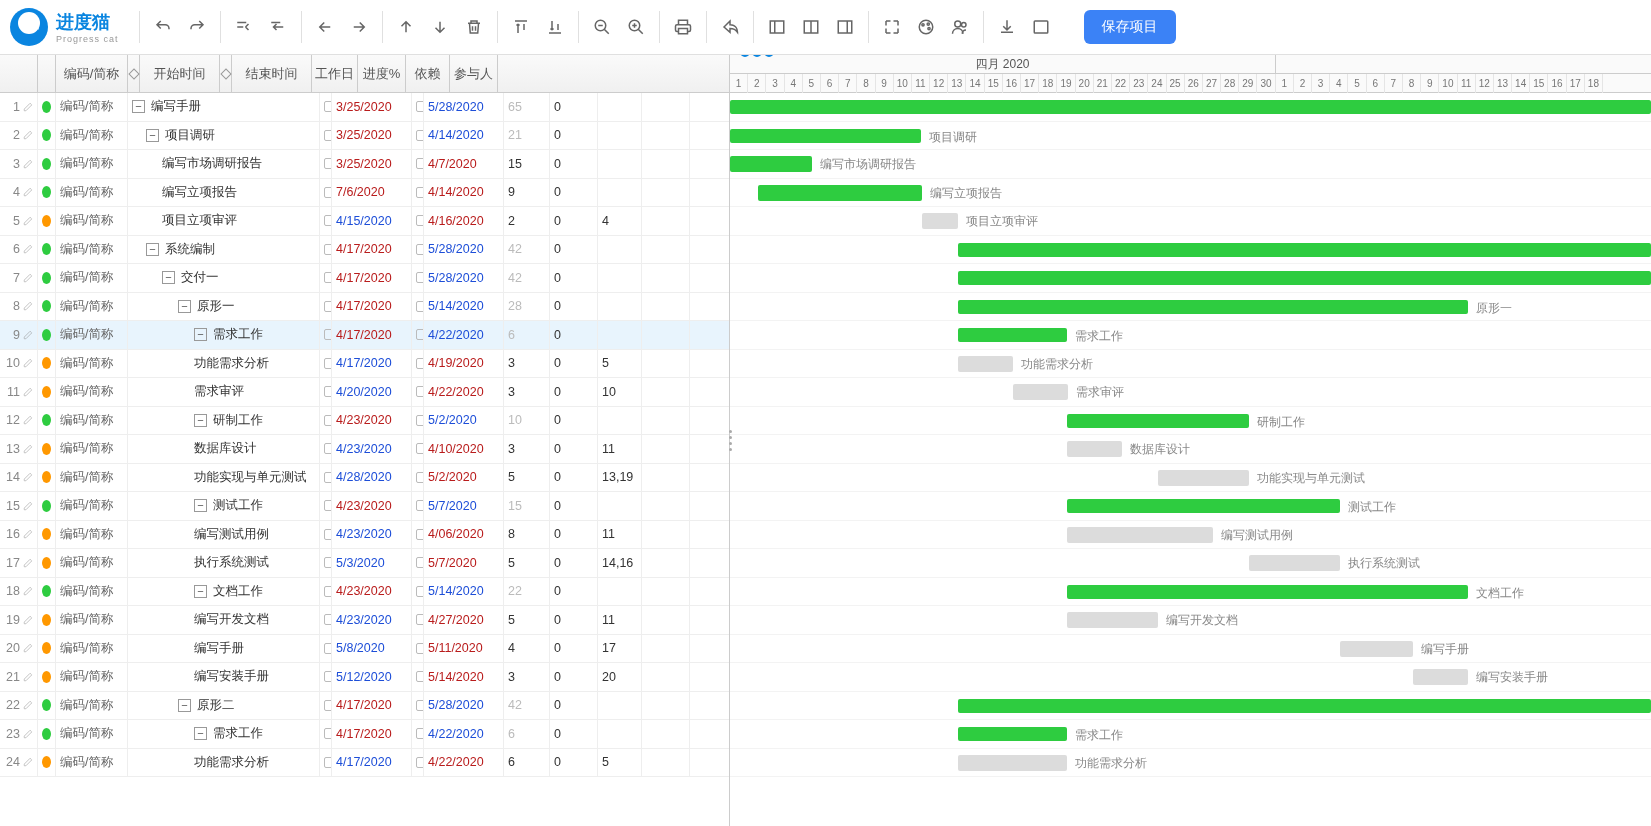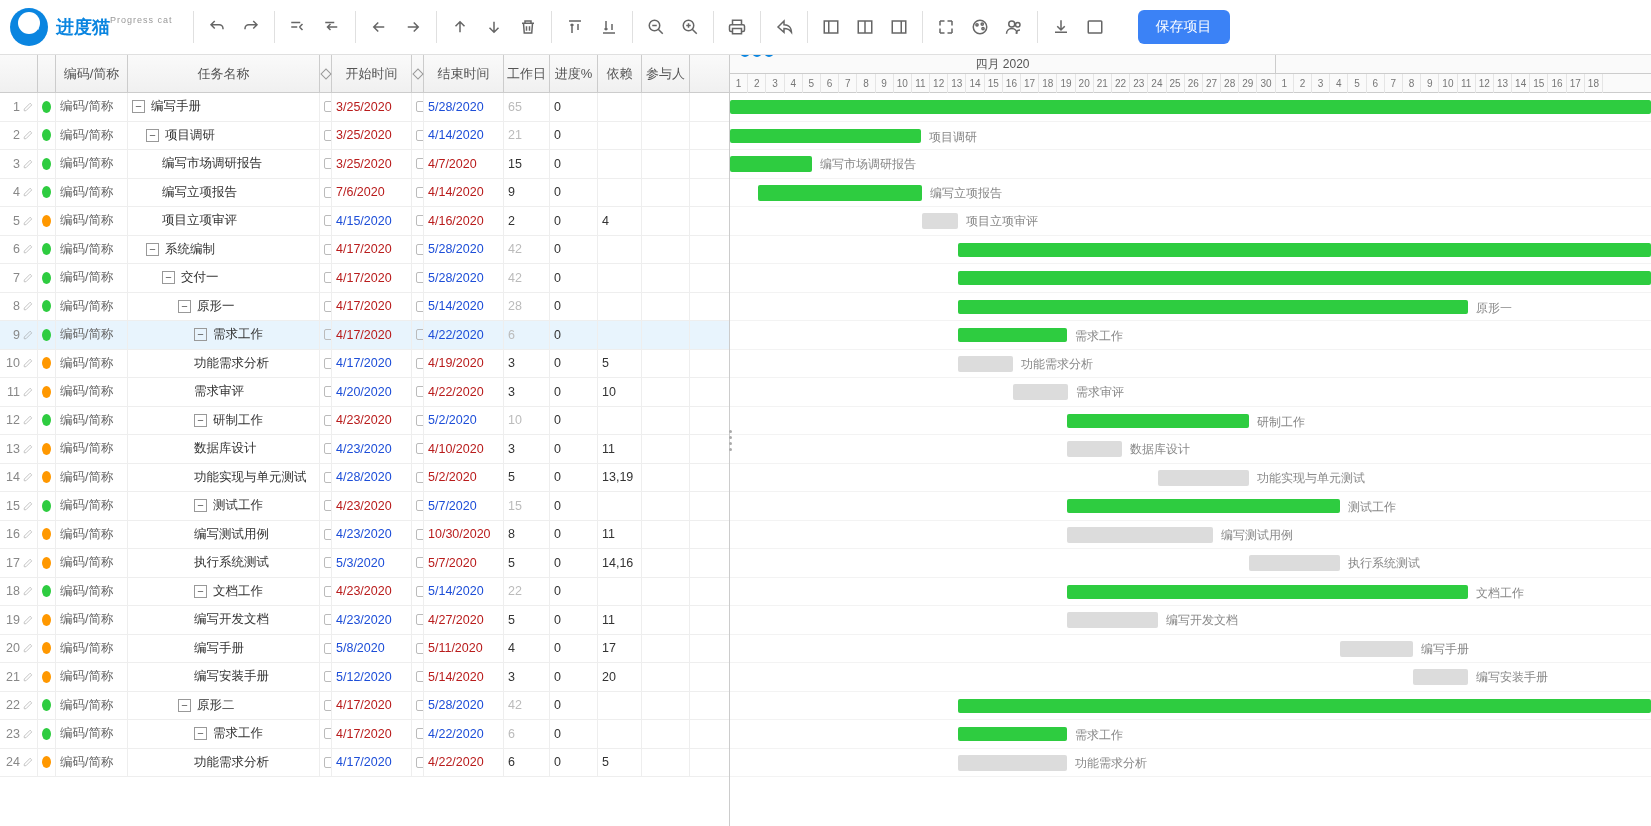--- a/index.html
+++ b/index.html
@@ -2,21 +2,21 @@
 <html><head>
 <meta charset="utf-8">
 <style>
 *{box-sizing:border-box;margin:0;padding:0;font-family:"Microsoft YaHei",Arial,sans-serif}
 body{background:#fff;width:1651px;height:826px;overflow:hidden;font-size:13px;color:#333}
 .toolbar{height:55px;display:flex;align-items:center;border-bottom:1px solid #e0e0e0;padding:0 10px}
 .logo{display:flex;align-items:center;margin-right:20px}
 .logo-icon{width:38px;height:38px;background:#0a85e0;border-radius:50%;position:relative;margin-right:8px}
 .logo-icon::before{content:"";position:absolute;width:22px;height:22px;background:#fff;border-radius:50%;top:4px;left:8px}
 .logo-icon::after{content:"";position:absolute;width:0;height:0;border-left:8px solid transparent;border-right:8px solid transparent;border-bottom:10px solid #fff;top:8px;left:17px;transform:rotate(35deg)}
-.logo-text{display:flex;flex-direction:row}
+.logo-text{display:flex;flex-direction:column}
 .logo-cn{font-size:18px;font-weight:bold;color:#0a85e0}
 .logo-en{font-size:9px;color:#999;letter-spacing:1px}
 .tb-group{display:flex;align-items:center;padding:0 12px;border-left:1px solid #e0e0e0;height:32px;gap:12px}
 .tb-btn{width:22px;height:22px;display:flex;align-items:center;justify-content:center;color:#666;cursor:pointer}
 .tb-btn svg{width:18px;height:18px;stroke:#666;stroke-width:2;fill:none}
 .save-btn{background:#3b82f6;color:#fff;padding:8px 18px;border-radius:6px;font-size:14px;margin-left:20px;cursor:pointer}
 .main{display:flex;height:calc(826px - 55px)}
 .grid{width:730px;border-right:1px solid #ccc;overflow:hidden;position:relative}
 .grid-header{height:38px;display:flex;background:linear-gradient(#fafafa,#f0f0f0);border-bottom:1px solid #ccc}
 .gh{border-right:1px solid #ccc;display:flex;align-items:center;justify-content:center;font-size:13px;color:#555;position:relative}
@@ -226,21 +226,20 @@
   </div>
   <div class="save-btn">保存项目</div>
 </div>
 
 <div class="main">
   <div class="grid">
     <div class="grid-header">
       <div class="gh w1"></div>
       <div class="gh w2"></div>
       <div class="gh w3">编码/简称</div>
-      <div class="gh w4">任务名称</div>
       <div class="gh w5">
           <div class="diamond"></div>
         </div>
       <div class="gh w6">开始时间</div>
       <div class="gh w5">
           <div class="diamond"></div>
         </div>
       <div class="gh w6">结束时间</div>
       <div class="gh w7">工作日</div>
       <div class="gh w8">进度%</div>
@@ -675,21 +674,21 @@
     <div class="gc w4 indent4">
             <span>编写测试用例</span>
           </div>
     <div class="gc w5">
             <span class="chk"></span>
           </div>
     <div class="gc w6 gray">4/23/2020</div>
     <div class="gc w5">
             <span class="chk"></span>
           </div>
-    <div class="gc w6 ">10/30/2020</div>
+    <div class="gc w6 ">4/06/2020</div>
     <div class="gc w7 ">8</div>
     <div class="gc w8">0</div>
     <div class="gc w9">11</div>
     <div class="gc w10"></div>
         </div>
         <div class="grow">
     <div class="gc w1">
             <span>17</span>
             <svg class="pen" viewBox="0 0 24 24" fill="none" stroke="#888" stroke-width="2">
               <path d="M17 3l4 4L7 21H3v-4z"></path>

